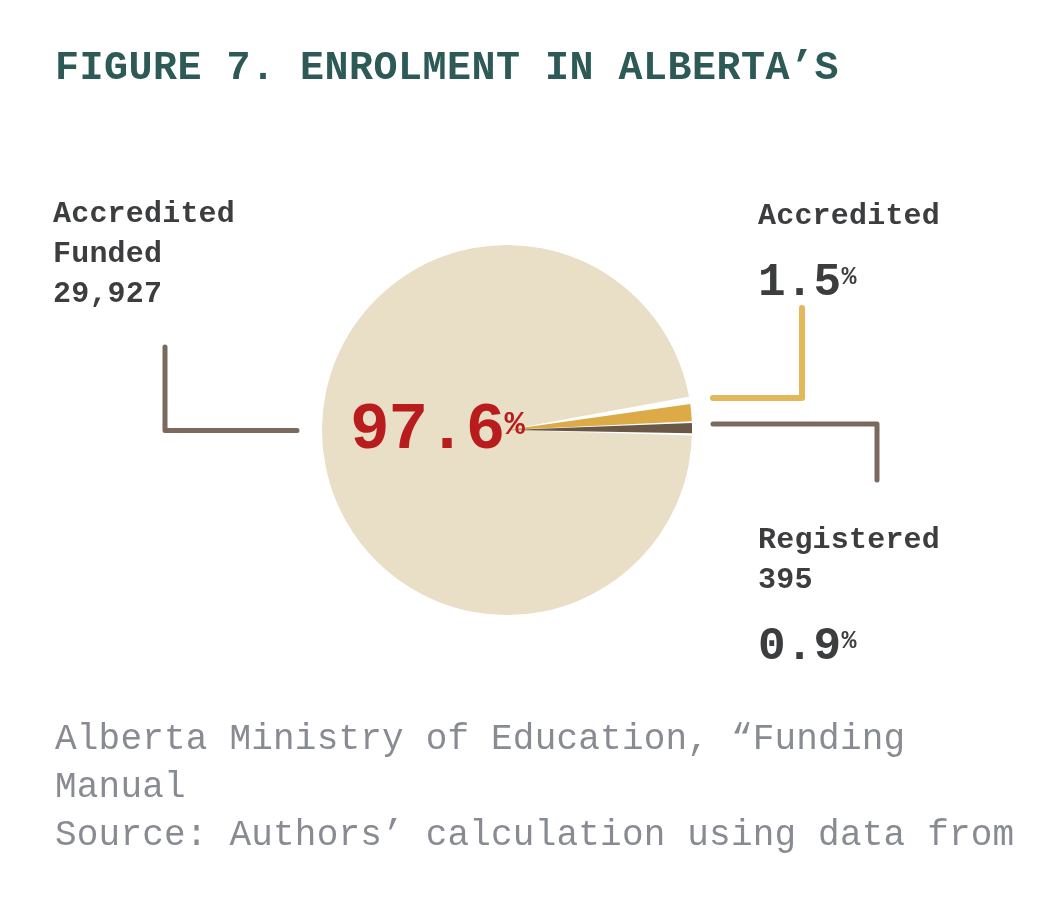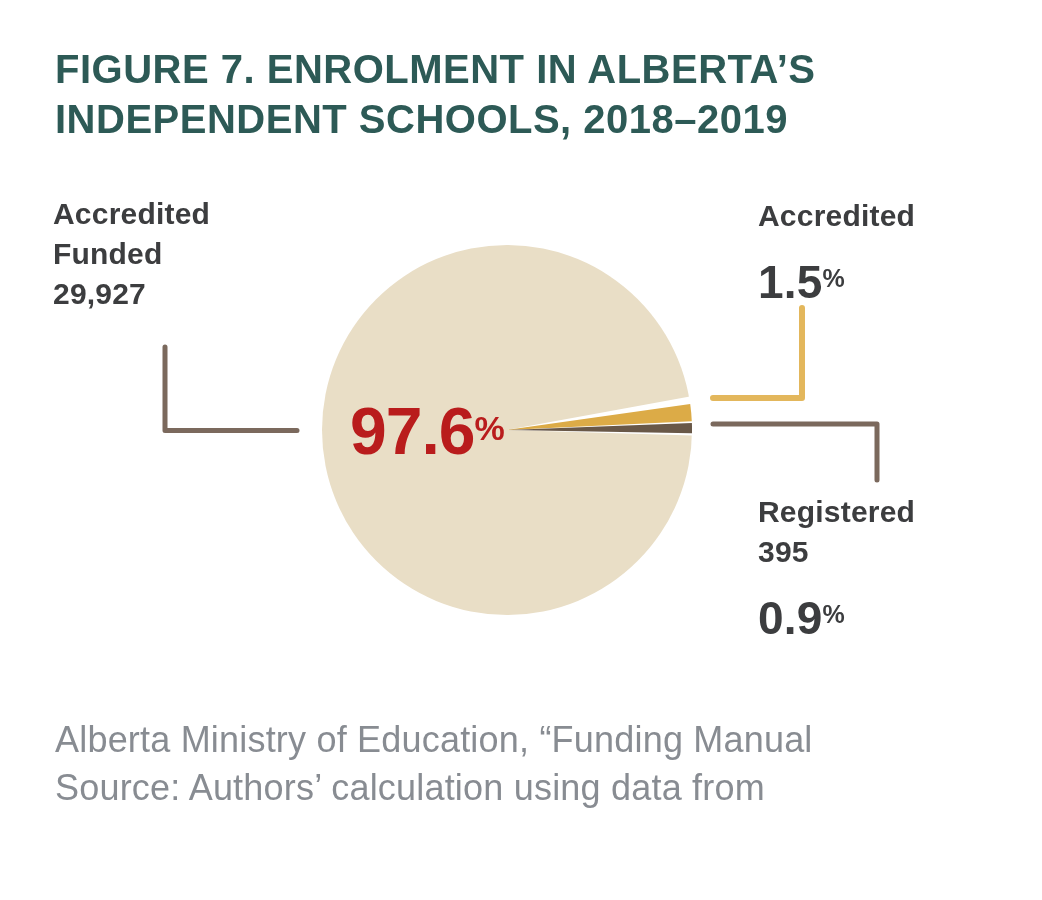--- a/index.html
+++ b/index.html
@@ -2,21 +2,21 @@
 <html><head>
 <meta charset="utf-8">
 <style>
   html, body { margin: 0; padding: 0; background: #ffffff; }
   .canvas {
     position: relative;
     width: 1042px;
     height: 900px;
     background: #ffffff;
     overflow: hidden;
-    font-family: Liberation Sans, sans-serif;
+    font-family: Liberation Mono, monospace;
   }
   .title {
     position: absolute;
     left: 55px;
     top: 44px;
     color: #2d5a56;
     font-size: 40px;
     line-height: 50px;
     font-weight: 800;
     letter-spacing: 0.5px;
@@ -61,40 +61,39 @@
     font-weight: 800;
     color: #3c3d3f;
   }
   .callout .pct {
     font-size: 25px;
     vertical-align: 0.42em;
     font-weight: 800;
   }
   #callout-funded { left: 53px; top: 194px; }
   #callout-nonfunded { left: 758px; top: 196px; }
-  #callout-registered { left: 758px; top: 492px; }
+  #callout-registered { left: 758px; top: 520px; }
   .source {
     position: absolute;
     left: 55px;
     top: 716px;
     font-size: 36px;
     line-height: 48px;
     font-weight: 400;
     color: #888c92;
     letter-spacing: 0.2px;
   }
 </style>
 </head>
 <body>
 
 <div class="canvas">
 
   <div class="title">
     <div>FIGURE 7. ENROLMENT IN ALBERTA’S</div>
-    <div>INDEPENDENT SCHOOLS, 2018–2019</div>
   </div>
 
   <svg class="pie-svg" width="1042" height="900" viewBox="0 0 1042 900">
 
     <circle cx="507" cy="430" r="185" fill="#e9dec6"></circle>
 
     <path d="M 507 430 L 689.9 396.4 A 186 186 0 0 1 692.9 435.5 Z" fill="#ffffff"></path>
 
     <path d="M 507 430 L 690.2 403.9 A 185 185 0 0 1 691.8 421.3 Z" fill="#dcab47"></path>
 

